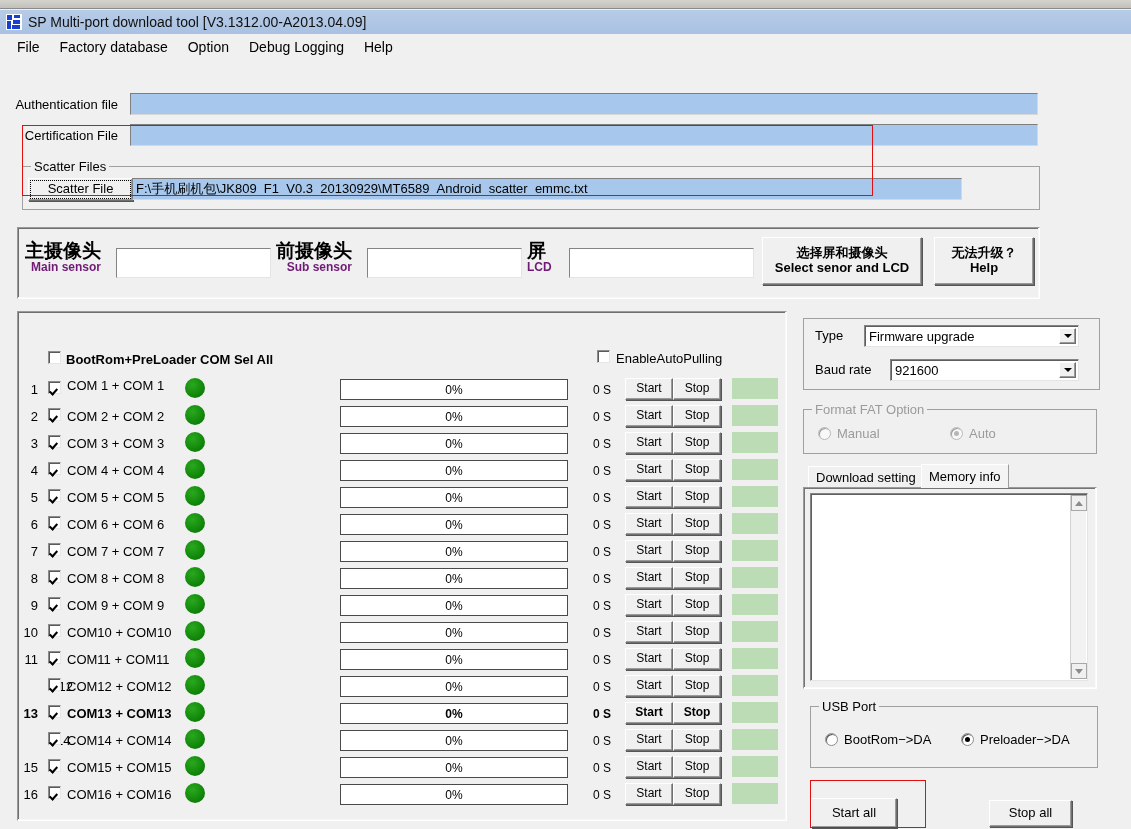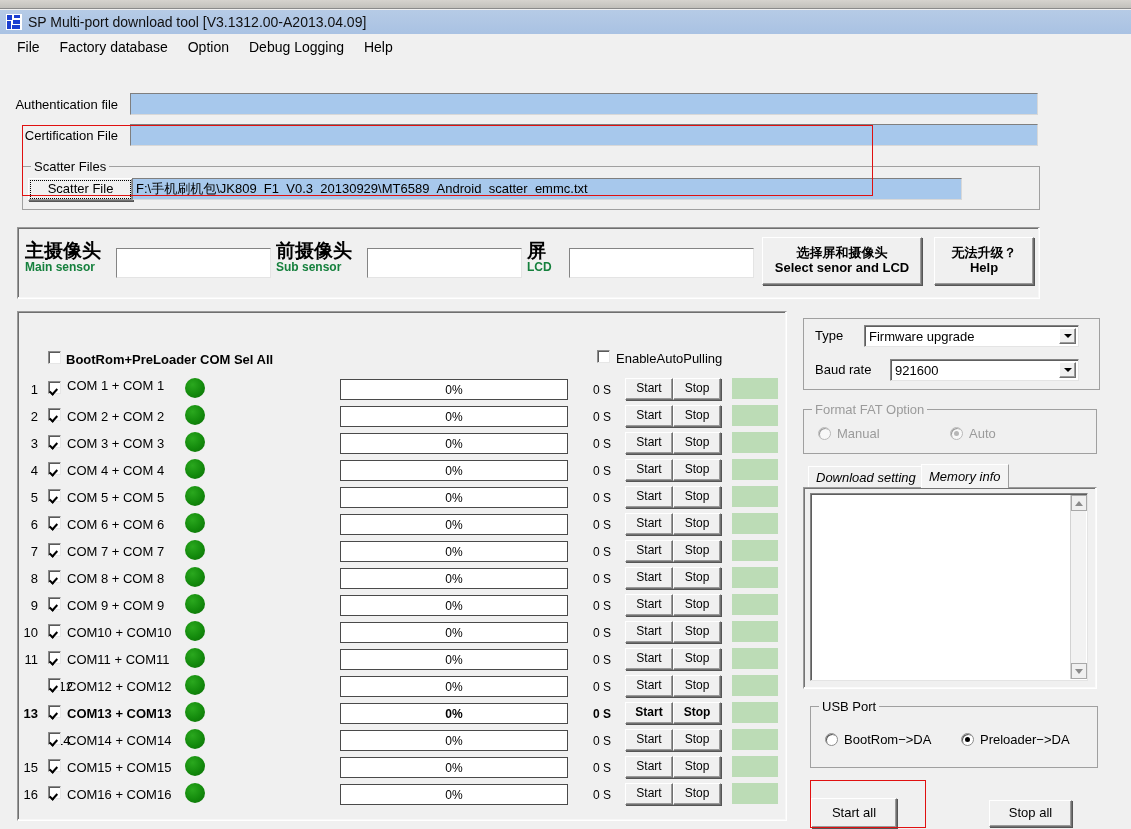--- a/index.html
+++ b/index.html
@@ -84,21 +84,21 @@
     font-size: 13px; text-align: center; color: #000;
     display: flex; align-items: center; justify-content: center; cursor: default;
     line-height: 1.15;
   }
   .btn.focus { outline: 1px dotted #000; outline-offset: -3px; }
   .btn.small { font-size: 12px; }
 
   
   .senslabel { position: absolute; text-align: left; }
   .senslabel .cn { font-size: 19px; font-weight: bold; line-height: 20px; display: block; white-space: nowrap;}
-  .senslabel .en { font-size: 12px; font-weight: bold; color: #15803d; line-height: 13px; display: block; white-space: nowrap;}
+  .senslabel .en { font-size: 12px; font-weight: bold; color: #701a75; line-height: 13px; display: block; white-space: nowrap; text-align: right;}
   .whitefield {
     position: absolute; background: #ffffff;
     border: 1px solid #848484; border-right-color: #e4e4e4; border-bottom-color: #e4e4e4;
   }
 
   
   .comrow { position: absolute; left: 0; width: 100%; height: 27px; }
   .idx { position: absolute; font-size: 13px; text-align: right; width: 18px; line-height: 16px;}
   .cbx {
     position: absolute; width: 13px; height: 13px; background: #fff;
@@ -155,21 +155,20 @@
   }
   .radio.dim { opacity: .55; }
   .radio.dim.sel::after { background: #8a8a8a; }
   .dimtxt { color: #9b9b9b; }
   .tab {
     position: absolute; height: 21px; font-size: 13px;
     display: flex; align-items: center; justify-content: center; padding: 0 7px;
     background: #f0f0f0; border: 1px solid #9d9d9d; border-bottom: none;
     border-top-color: #ffffff; border-left-color: #ffffff;
     white-space: nowrap;
-    font-style: italic;
   }
   .tab.active { background: #f4f4f4; height: 24px; z-index: 3; font-size: 13px;}
   .tabpanel {
     position: absolute; background: #f0f0f0;
     border: 1px solid #ffffff; border-top-color: #9a9a9a; border-left-color: #9a9a9a;
     box-shadow: inset -1px -1px 0 #fafafa, inset 1px 1px 0 #757575;
   }
   .textarea {
     position: absolute; background: #fff;
     border: 1px solid #848484; border-right-color: #e4e4e4; border-bottom-color: #e4e4e4;

